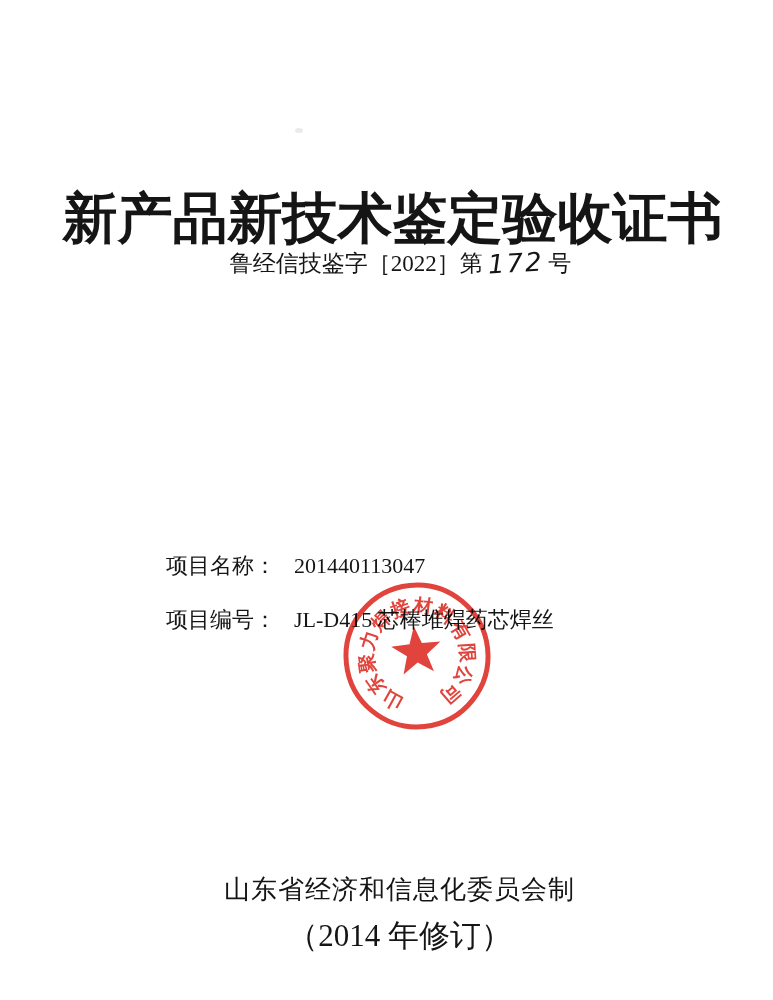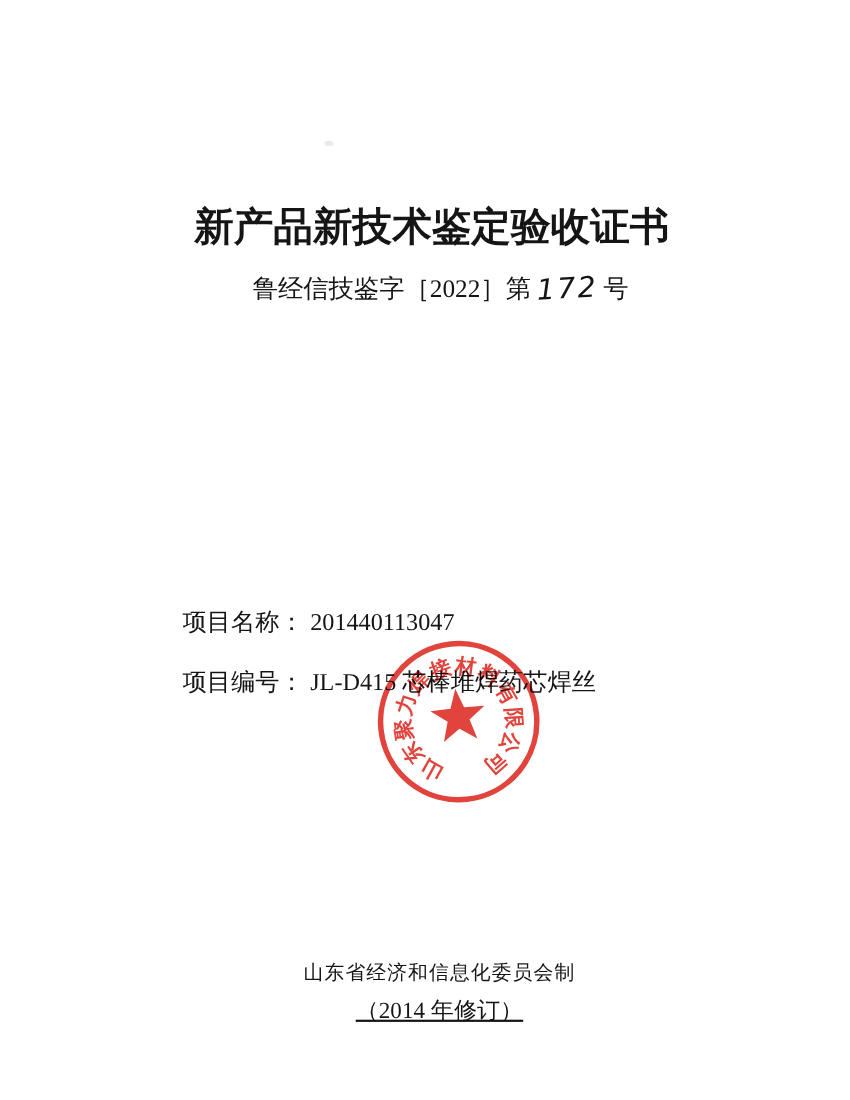--- a/index.html
+++ b/index.html
@@ -10,21 +10,21 @@
     overflow: hidden;
     font-family: "Liberation Serif", serif;
     color: #151515;
   }
   .page { position: absolute; inset: 0; }
 
   .title {
     position: absolute; top: 182px; left: 0; width: 100%;
     padding-left: 12px; box-sizing: border-box;
     text-align: center; white-space: nowrap;
-    font-size: 36px; font-weight: 700; letter-spacing: 0px;
+    font-size: 55px; font-weight: 700; letter-spacing: 0px;
   }
   .subtitle {
     position: absolute; top: 247px; left: 0; width: 100%;
     padding-left: 28px; box-sizing: border-box;
     text-align: center; white-space: nowrap;
     font-size: 23px; font-weight: 500;
   }
   .hand-number {
     display: inline-block;
     font-family: "DejaVu Sans", sans-serif;
@@ -34,43 +34,43 @@
     margin: 0 5px;
   }
 
   .field-row {
     position: absolute; left: 166px;
     font-size: 22px; white-space: nowrap; font-weight: 500;
   }
   .field-row.r1 { top: 551px; }
   .field-row.r2 { top: 605px; }
   .field-row.r3 { top: 653px; }
-  .field-value { margin-left: 6px; }
+  .field-value { margin-left: 18px; }
 
   .stamp {
     position: absolute; left: 336px; top: 575px;
     width: 162px; height: 162px;
     opacity: 0.88;
     mix-blend-mode: multiply;
     transform: rotate(-6deg);
   }
   .stamp svg { width: 100%; height: 100%; display: block; }
   .stamp text {
     font-size: 19px; font-weight: 700;
     font-family: "Liberation Serif", serif;
     fill: currentColor;
   }
 
   .footer {
     position: absolute; top: 872px; left: 0; width: 100%;
     padding-left: 26px; box-sizing: border-box;
     text-align: center; white-space: nowrap;
   }
-  .footer-line1 { font-size: 18px; font-weight: 500; letter-spacing: 1px; }
-  .footer-line2 { font-size: 21px; font-weight: 500; margin-top: 8px; text-decoration: underline; }
+  .footer-line1 { font-size: 26px; font-weight: 500; letter-spacing: 1px; }
+  .footer-line2 { font-size: 31px; font-weight: 500; margin-top: 8px; }
 
   .speck {
     position: absolute; left: 295px; top: 128px;
     width: 8px; height: 5px; border-radius: 50%;
     background: rgba(195,195,195,0.35);
   }
 </style>
 </head>
 <body>
 

